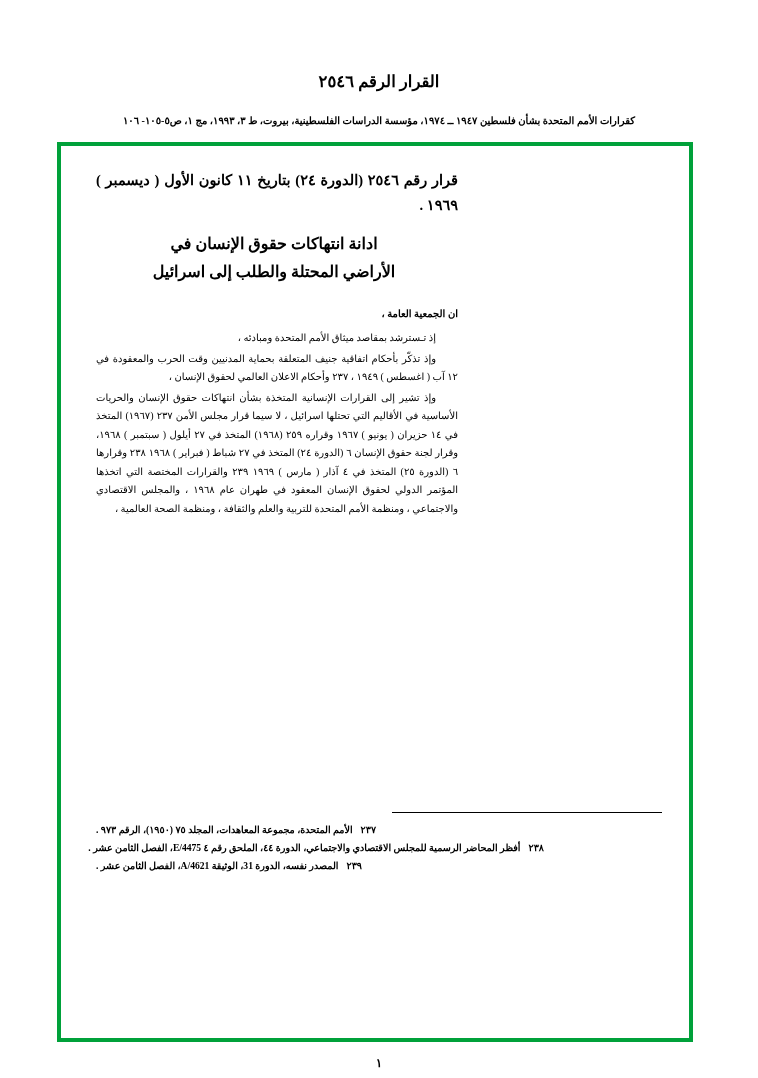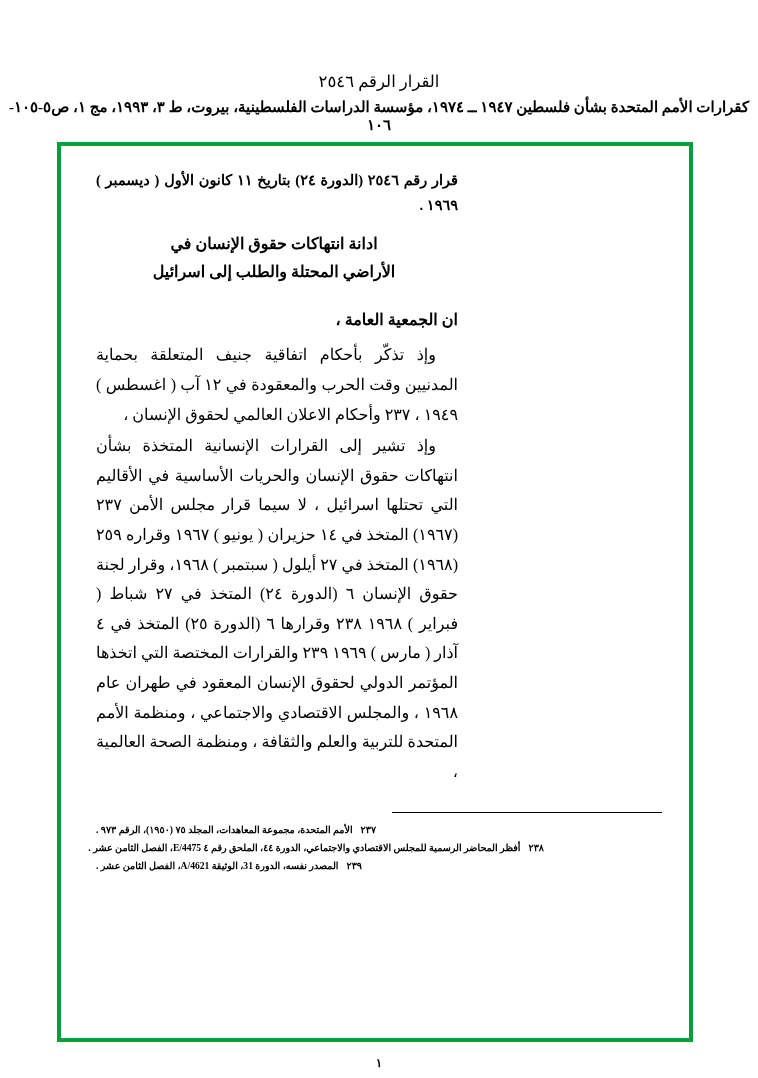--- a/index.html
+++ b/index.html
@@ -25,29 +25,29 @@
   
   .doc-header {
     position: absolute;
     top: 72px;
     left: 0;
     right: 0;
     text-align: center;
   }
   .doc-title {
     font-size: 16.5px;
-    font-weight: normal;
+    font-weight: bold;
     letter-spacing: 0.5px;
     margin: 0;
     direction: rtl;
   }
   .doc-source {
-    font-size: 15px;
+    font-size: 10px;
     font-weight: bold;
-    margin-top: 6px;
+    margin-top: 23px;
     direction: rtl;
   }
 
   
   .frame {
     position: absolute;
     top: 142px;
     left: 57px;
     width: 636px;
     height: 900px;
@@ -80,21 +80,21 @@
     font-weight: bold;
     line-height: 1.78;
     margin: 0 0 18px 0;
     text-align: center;
     text-align-last: center;
     padding-right: 6px;
   }
   .res-subject div { white-space: nowrap; }
 
   .para {
-    font-size: 16px;
+    font-size: 10px;
     line-height: 1.85;
     margin: 0 0 2px 0;
     text-align: justify;
     text-align-last: right;
   }
   .para.opening {
     font-weight: bold;
     margin-bottom: 6px;
   }
   .para.indent { text-indent: 22px; }
@@ -154,20 +154,21 @@
   <div class="content">
 
     <div class="res-head">قرار رقم ٢٥٤٦ (الدورة ٢٤) بتاريخ ١١ كانون الأول ( ديسمبر ) ١٩٦٩ .</div>
 
     <div class="res-subject">
       <div>ادانة انتهاكات حقوق الإنسان في</div>
       <div>الأراضي المحتلة والطلب إلى اسرائيل</div>
     </div>
 
     <p class="para opening">ان الجمعية العامة ،</p>
+    <p class="para indent">إذ تـسترشد بمقاصد ميثاق الأمم المتحدة ومبادئه ،</p>
     <p class="para indent">وإذ تذكّر بأحكام اتفاقية جنيف المتعلقة بحماية المدنيين وقت الحرب والمعقودة في ١٢ آب ( اغسطس ) ١٩٤٩ ، ٢٣٧ وأحكام الاعلان العالمي لحقوق الإنسان ،</p>
     <p class="para indent">وإذ تشير إلى القرارات الإنسانية المتخذة بشأن انتهاكات حقوق الإنسان والحريات الأساسية في الأقاليم التي تحتلها اسرائيل ، لا سيما قرار مجلس الأمن ٢٣٧ (١٩٦٧) المتخذ في ١٤ حزيران ( يونيو ) ١٩٦٧ وقراره ٢٥٩ (١٩٦٨) المتخذ في ٢٧ أيلول ( سبتمبر ) ١٩٦٨، وقرار لجنة حقوق الإنسان ٦ (الدورة ٢٤) المتخذ في ٢٧ شباط ( فبراير ) ١٩٦٨ ٢٣٨ وقرارها ٦ (الدورة ٢٥) المتخذ في ٤ آذار ( مارس ) ١٩٦٩ ٢٣٩ والقرارات المختصة التي اتخذها المؤتمر الدولي لحقوق الإنسان المعقود في طهران عام ١٩٦٨ ، والمجلس الاقتصادي والاجتماعي ، ومنظمة الأمم المتحدة للتربية والعلم والثقافة ، ومنظمة الصحة العالمية ،</p>
 
   </div>
 
   <div class="footnote-rule"></div>
 
   <div class="footnotes">
     <div class="footnote">
       <span class="fn-num">٢٣٧</span><span>الأمم المتحدة، مجموعة المعاهدات، المجلد ٧٥ (١٩٥٠)، الرقم ٩٧٣ .</span>

